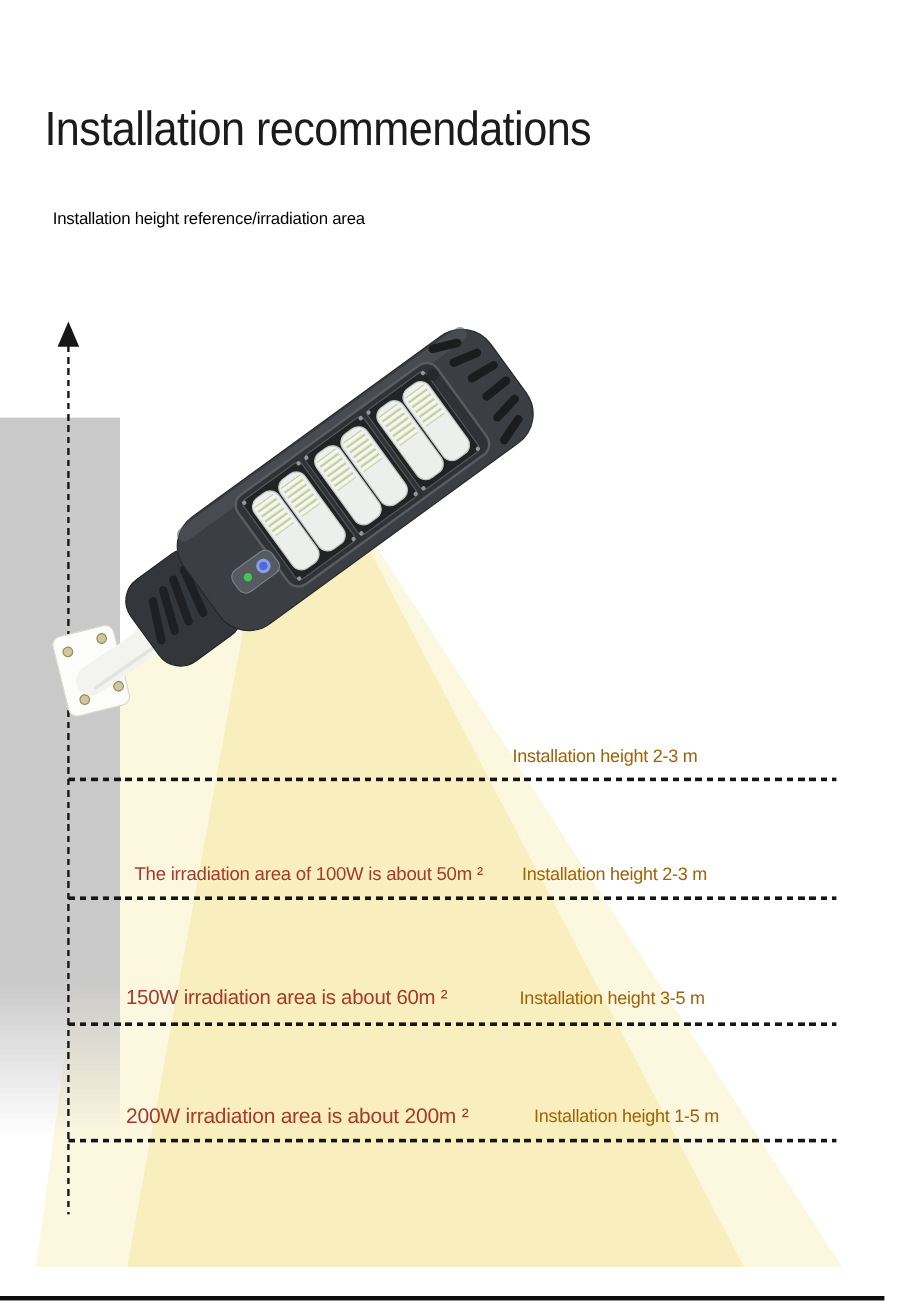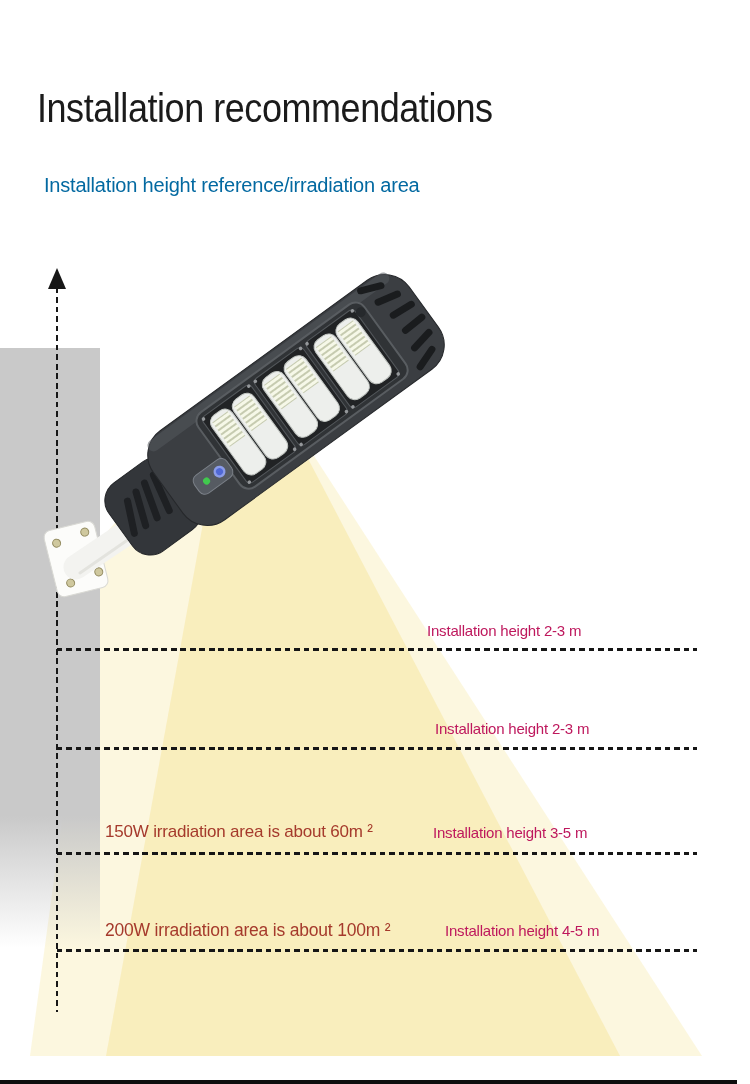--- a/index.html
+++ b/index.html
@@ -8,21 +8,21 @@
     font-family:"Liberation Sans", sans-serif;
   }
   
   .title{
     position:absolute;left:37px;top:86px;
     font-size:40px;color:#1b1b1b;letter-spacing:-0.5px;white-space:nowrap;
     transform:scaleX(0.9);transform-origin:left top;
   }
   .subtitle{
     position:absolute;left:44px;top:174px;
-    font-size:20px;color:#0369a1;letter-spacing:-0.2px;white-space:nowrap;
+    font-size:14px;color:#000000;letter-spacing:-0.2px;white-space:nowrap;
   }
   
   .wall{
     position:absolute;left:0;top:348px;width:100px;height:600px;
     background:linear-gradient(180deg,#c9c9c9 0%,#c9c9c9 78%,rgba(201,201,201,0) 100%);
   }
   
   .beam{position:absolute;left:0;top:0;width:750px;height:1056px;}
   .beam.pale{
     background:rgba(251,245,216,0.82);
@@ -42,21 +42,21 @@
     border-left:9px solid transparent;border-right:9px solid transparent;
     border-bottom:21px solid #171717;
   }
   
   .hline{
     position:absolute;left:57px;width:640px;height:2.5px;
     background:repeating-linear-gradient(90deg,#161616 0 5.5px,transparent 5.5px 9.5px);
   }
   
   .spec{position:absolute;color:#a53a2c;white-space:nowrap;letter-spacing:-0.2px;}
-  .hgt{position:absolute;color:#be185d;font-size:15px;white-space:nowrap;letter-spacing:-0.2px;}
+  .hgt{position:absolute;color:#a16207;font-size:15px;white-space:nowrap;letter-spacing:-0.2px;}
   
   .bottom-rule{position:absolute;left:0;bottom:0;width:737px;height:4px;background:#0e0e0e;}
   .lamp-svg{position:absolute;left:28px;top:255px;}
 </style>
 </head>
 <body>
 
 <div class="stage">
 
   <div class="beam pale"></div>
@@ -153,25 +153,26 @@
       </g>
     </g>
   </svg>
 
   <div class="title">Installation recommendations</div>
   <div class="subtitle">Installation height reference/irradiation area</div>
 
   <div class="hgt" style="left:427px;top:622px">Installation height 2-3 m</div>
   <div class="hline" style="top:648px"></div>
 
+  <div class="spec" style="left:112px;top:720px;font-size:15.5px">The irradiation area of 100W is about 50m ²</div>
   <div class="hgt" style="left:435px;top:720px">Installation height 2-3 m</div>
   <div class="hline" style="top:747px"></div>
 
   <div class="spec" style="left:105px;top:822px;font-size:17px">150W irradiation area is about 60m ²</div>
   <div class="hgt" style="left:433px;top:824px">Installation height 3-5 m</div>
   <div class="hline" style="top:852px"></div>
 
-  <div class="spec" style="left:105px;top:920px;font-size:17.5px">200W irradiation area is about 100m ²</div>
-  <div class="hgt" style="left:445px;top:922px">Installation height 4-5 m</div>
+  <div class="spec" style="left:105px;top:920px;font-size:17.5px">200W irradiation area is about 200m ²</div>
+  <div class="hgt" style="left:445px;top:922px">Installation height 1-5 m</div>
   <div class="hline" style="top:949px"></div>
 
   <div class="bottom-rule"></div>
 </div>
 
 </body></html>

